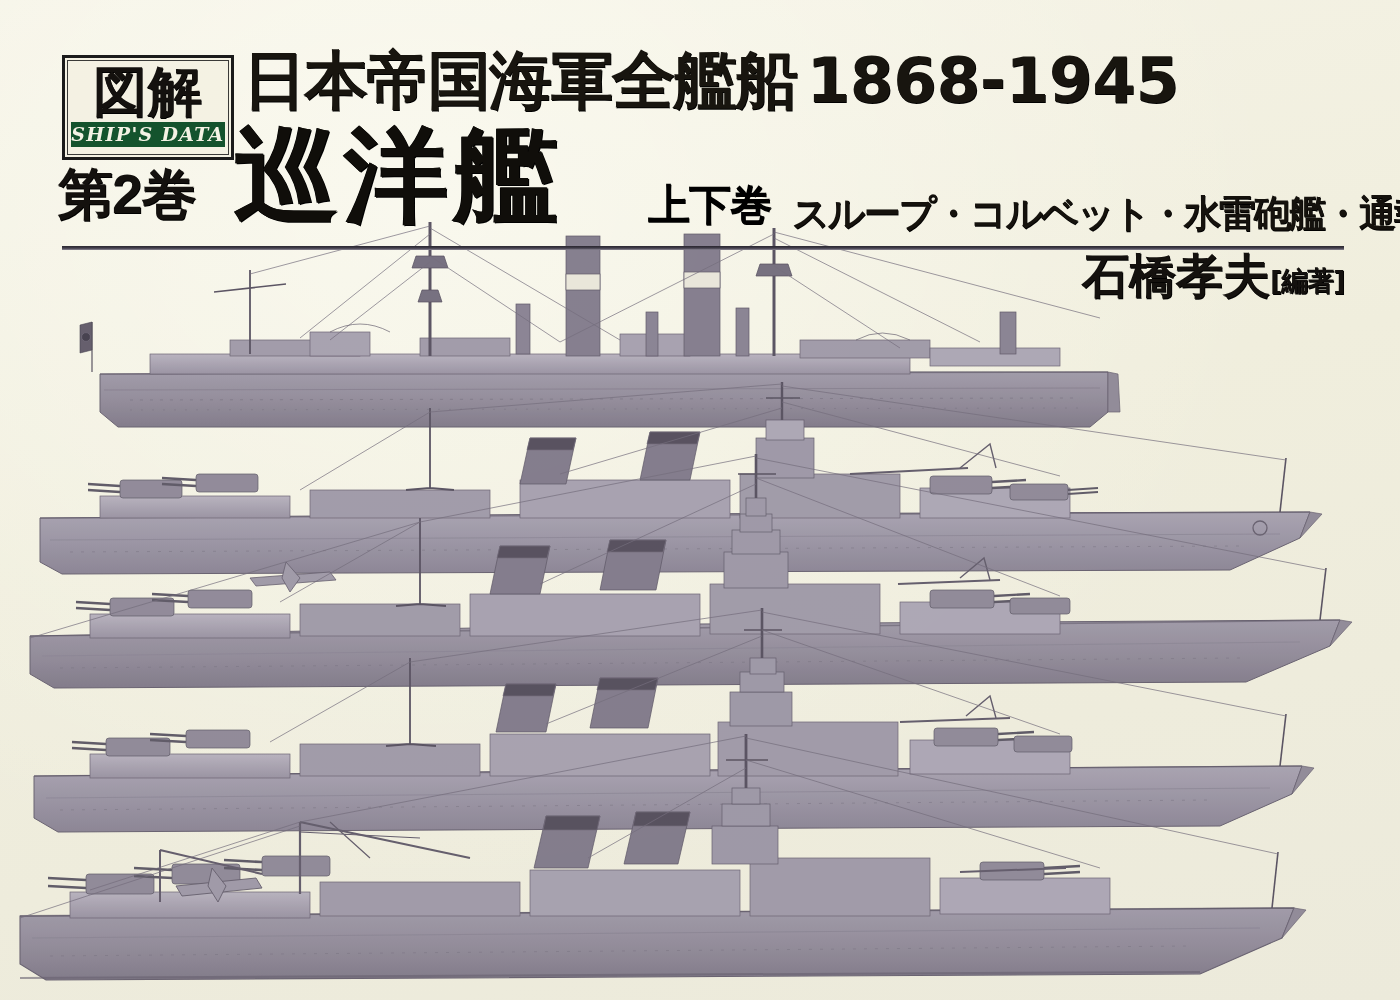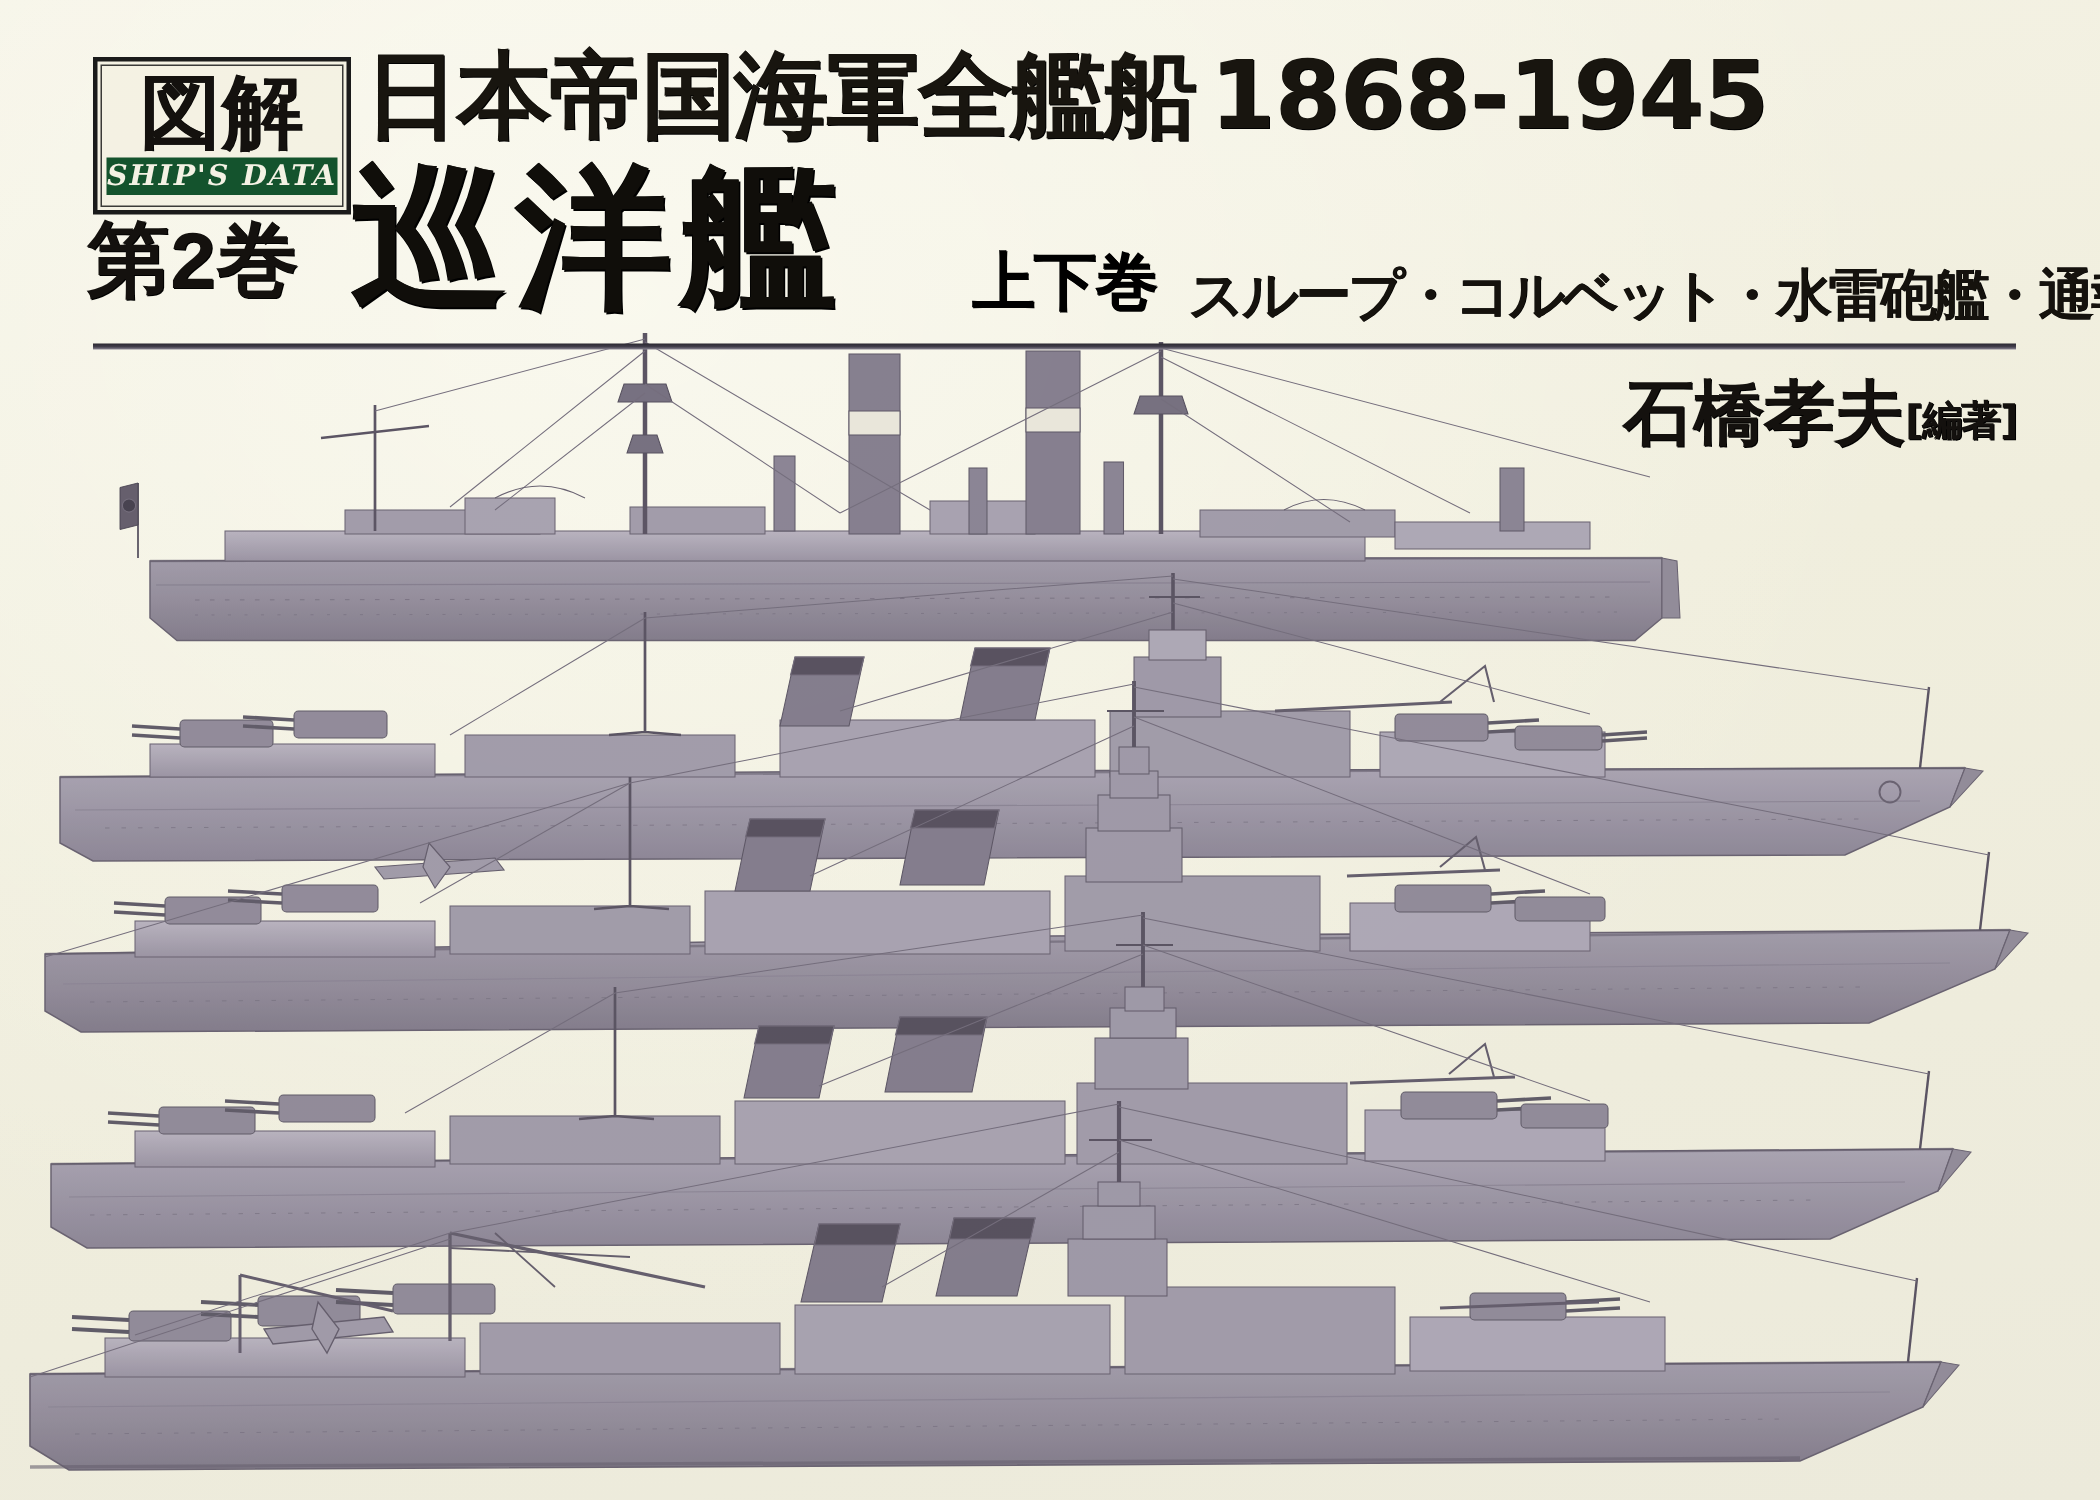--- a/index.html
+++ b/index.html
@@ -23,21 +23,21 @@
     background:
       radial-gradient(ellipse at 30% 20%, rgba(255,255,248,.55), rgba(0,0,0,0) 62%),
       linear-gradient(170deg, #f5f3e6 0%, #f0eedd 45%, #eceadb 100%);
     pointer-events:none;
   }
   
   #art-layer{position:absolute;left:0;top:222px;width:1400px;height:778px;}
   #art-layer svg{display:block;width:1400px;height:778px;}
 
   
-  #masthead{position:absolute;left:0;top:0;width:1191px;height:235px;z-index:5;}
+  #masthead{position:absolute;left:0;top:17px;width:1191px;height:235px;z-index:5;}
 
   .logo-box{
     position:absolute;left:62px;top:38px;
     width:172px;height:105px;
     border:3px solid #1b1b1b;
     background:rgba(243,241,226,0.9);
     box-sizing:border-box;
     padding:2px;
   }
   .logo-box-inner{
@@ -70,21 +70,21 @@
     letter-spacing:1.3px;
     text-align:center;
     font-family:"DejaVu Serif","Liberation Serif",serif;
   }
   .volume-label{
     position:absolute;left:58px;top:150px;
     font-size:55px;font-weight:bold;
     color:#14110e;
     letter-spacing:-1px;
     line-height:1;
-    font-family:Liberation Mono, monospace;
+    font-family:Liberation Sans, sans-serif;
     text-shadow:0.7px 0.7px 0 #000;
   }
   .series-line{
     position:absolute;left:243px;top:32px;
     font-size:63px;font-weight:bold;
     color:#18150f;
     letter-spacing:-1.5px;
     line-height:1;
     white-space:nowrap;
     font-family:"DejaVu Sans","Liberation Sans",sans-serif;

